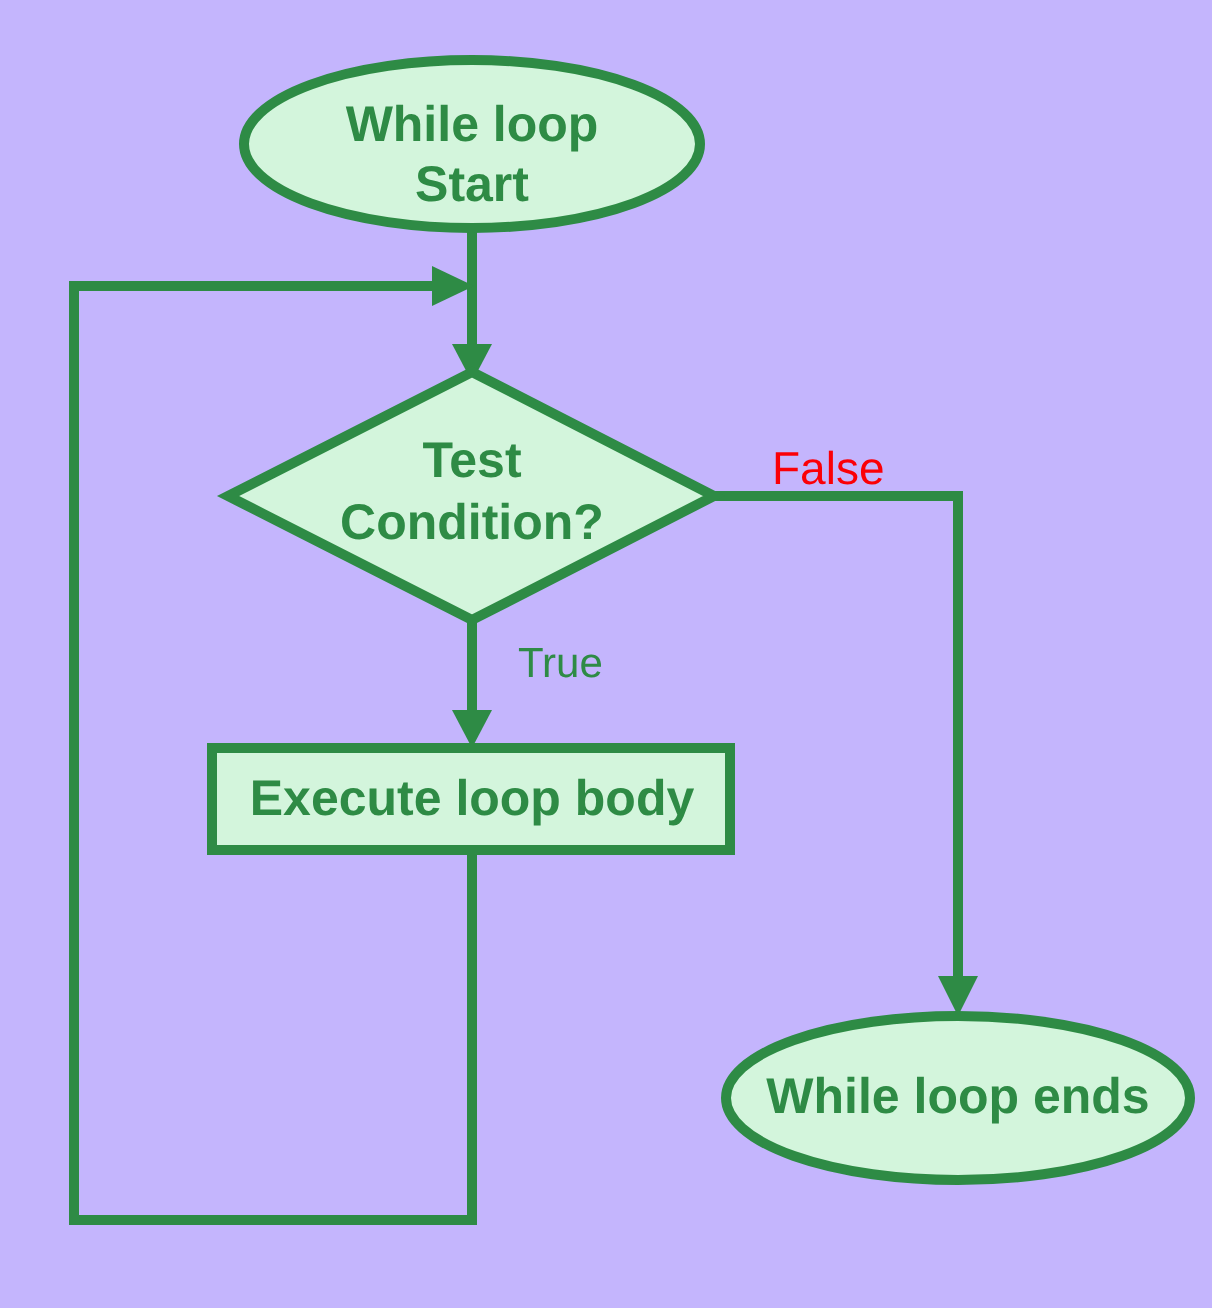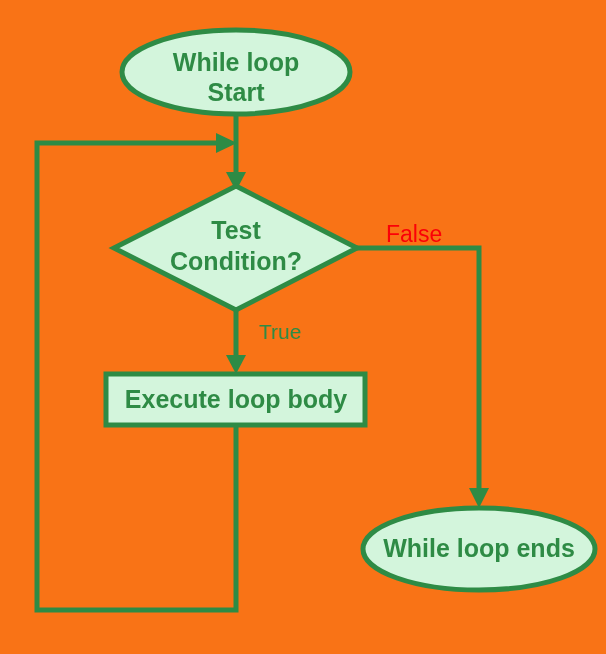--- a/index.html
+++ b/index.html
@@ -8,21 +8,21 @@
     padding: 0;
     background: #ffffff;
   }
   body {
     font-family: "Liberation Sans", sans-serif;
   }
   #diagram-canvas {
     position: relative;
     width: 606px;
     height: 654px;
-    background: #f97316;
+    background: #c4b5fd;
     overflow: hidden;
   }
   #flow-svg {
     position: absolute;
     top: 0;
     left: 0;
     width: 606px;
     height: 654px;
     display: block;
   }

